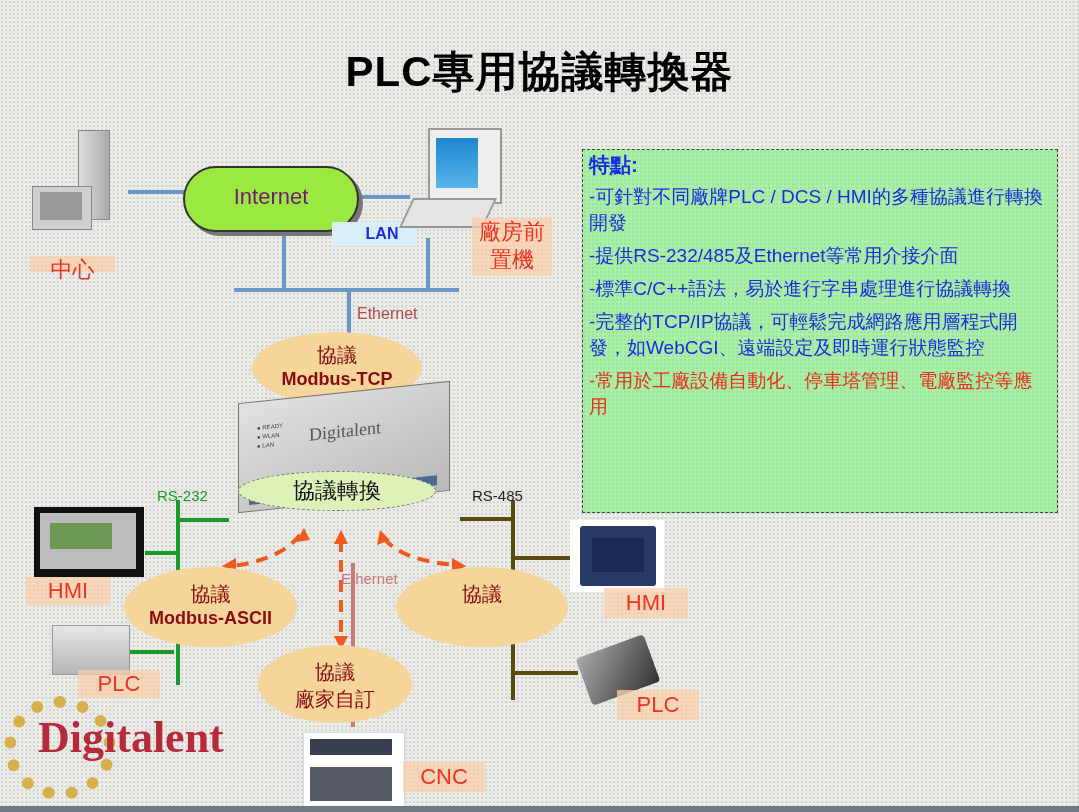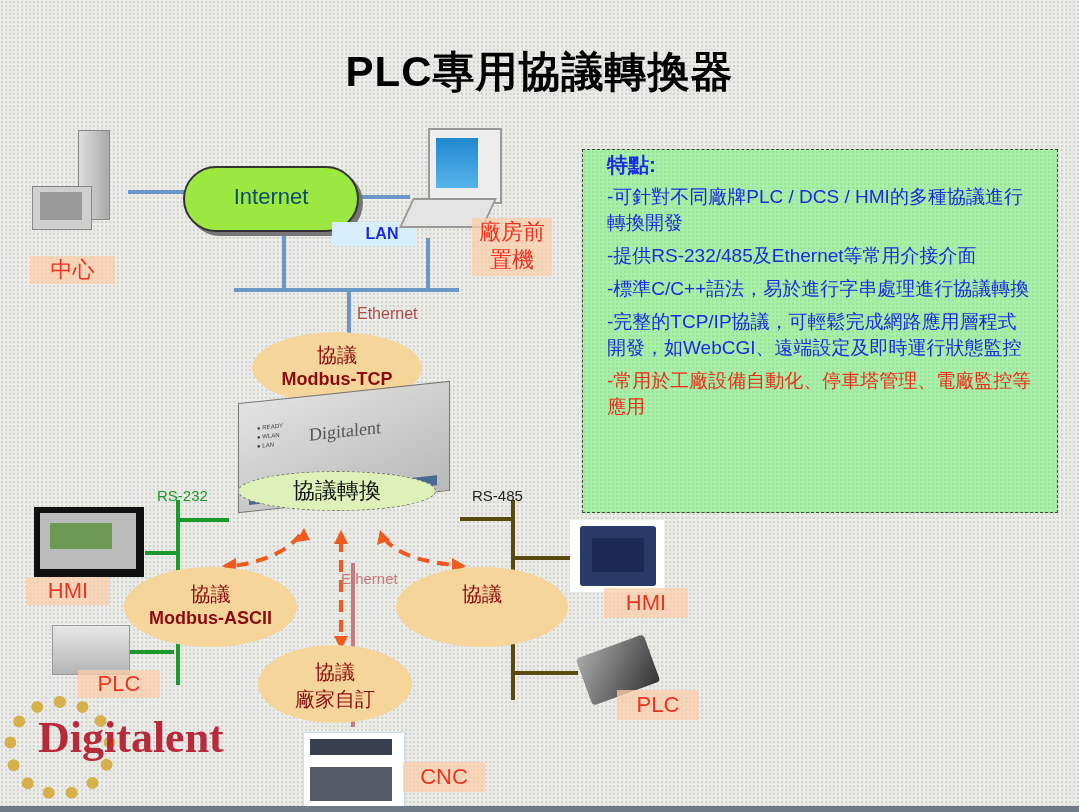--- a/index.html
+++ b/index.html
@@ -4,21 +4,21 @@
 <style>
   html,body{margin:0;padding:0;}
   body{width:1079px;height:812px;position:relative;overflow:hidden;
     background:#e9e9e6;
     background-image:radial-gradient(#d4d4d0 1px,transparent 1px),radial-gradient(#f5f5f2 1px,transparent 1px);
     background-size:4px 4px,5px 5px;background-position:0 0,2px 2px;
     font-family:"Liberation Sans","DejaVu Sans",sans-serif;}
   .abs{position:absolute;}
   .title{left:0;width:1079px;top:44px;text-align:center;font-size:42px;font-weight:bold;color:#000;letter-spacing:1px;}
   .bottom-bar{left:0;top:806px;width:1079px;height:6px;background:#6f7a87;}
-  .panel{left:582px;top:149px;width:476px;height:364px;background:#a8f0a8;border:1.5px dashed #444;box-sizing:border-box;padding:2px 24px;
+  .panel{left:582px;top:149px;width:476px;height:364px;background:#a8f0a8;border:1.5px dashed #444;box-sizing:border-box;padding:2px 6px;
     background-image:radial-gradient(#9be29b 1px,transparent 1px);background-size:4px 4px;}
   .panel .ph{font-size:21px;color:#1a2be0;font-weight:bold;margin:0 0 6px 0;line-height:26px;}
   .panel .pi{font-size:19px;color:#1a2be0;line-height:26px;margin-bottom:7px;}
   .panel .pi.red{color:#ee2a1a;}
   .label-peach{background:rgba(250,205,170,.75);color:#ee3322;text-align:center;font-size:22px;}
   .ellipse{border-radius:50%;background:#f5d59a;text-align:center;color:#8b0a10;}
   .ellipse .l1{font-size:20px;}
   .ellipse .l2{font-size:18px;font-weight:bold;}
   .green-ell{left:238px;top:471px;width:198px;height:40px;border-radius:50%;background:#ddf1b8;border:1px dashed #777;box-sizing:border-box;text-align:center;font-size:22px;line-height:38px;color:#111;}
   svg{position:absolute;left:0;top:0;}
@@ -63,23 +63,23 @@
     <polygon points="380,530 377,545 390,540"></polygon>
     <polygon points="466,566 452,558 452,574"></polygon>
   </g>
 </svg>
 
 <div class="abs" style="left:30px;top:128px;width:100px;height:98px;">
   <div class="abs" style="left:48px;top:2px;width:30px;height:88px;background:linear-gradient(90deg,#ddd,#aaa);border:1px solid #888;"></div>
   <div class="abs" style="left:2px;top:58px;width:58px;height:42px;background:#cfcfcf;border:1px solid #888;"></div>
   <div class="abs" style="left:10px;top:64px;width:42px;height:28px;background:#999;"></div>
 </div>
-<div class="abs label-peach" style="left:30px;top:256px;width:85px;height:28px;line-height:28px;">中心</div>
+<div class="abs label-peach" style="left:30px;top:256px;width:85px;height:16px;line-height:28px;">中心</div>
 
-<div class="abs" style="left:183px;top:166px;width:172px;height:62px;background:#9be840;border:2px solid #333;border-radius:40px;box-shadow:4px 4px 0 #777;text-align:center;line-height:58px;font-size:22px;color:#0c4a6e;">
+<div class="abs" style="left:183px;top:166px;width:172px;height:62px;background:#9be840;border:2px solid #333;border-radius:40px;box-shadow:4px 4px 0 #777;text-align:center;line-height:58px;font-size:22px;color:#701a75;">
   <span>Internet</span>
 </div>
 
 <div class="abs" style="left:332px;top:222px;width:68px;height:24px;background:#d6effa;color:#1a2be0;font-weight:bold;font-size:16px;text-align:center;line-height:24px;padding-left:16px;">LAN</div>
 
 <div class="abs" style="left:398px;top:126px;width:110px;height:108px;">
   <div class="abs" style="left:30px;top:2px;width:70px;height:72px;background:#eee;border:2px solid #999;"></div>
   <div class="abs" style="left:38px;top:12px;width:42px;height:50px;background:linear-gradient(#1e88d0,#58b4ea);"></div>
   <div class="abs" style="left:8px;top:72px;width:80px;height:26px;background:#e4e4e4;border:2px solid #999;transform:skewX(-25deg);"></div>
 </div>

